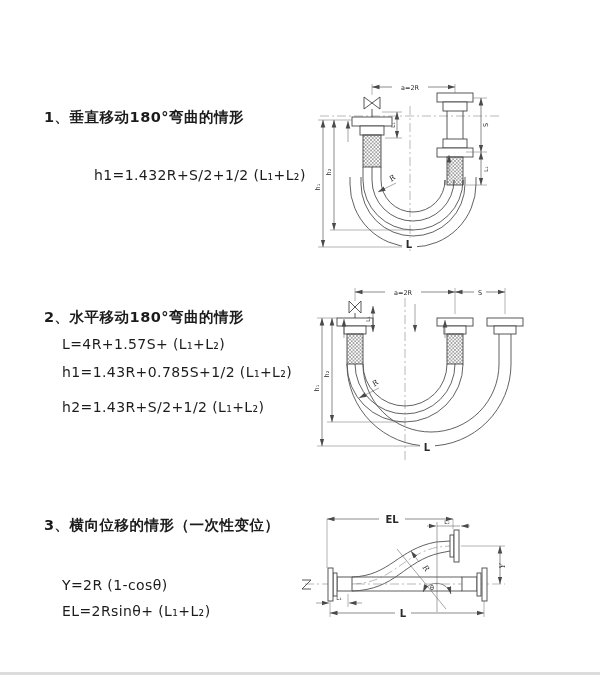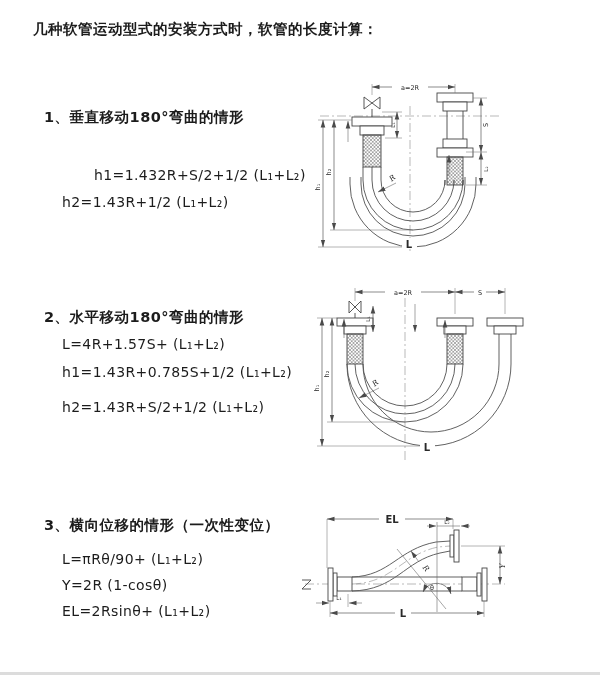--- a/index.html
+++ b/index.html
@@ -22,25 +22,23 @@
   .dtb{font-family:"DejaVu Sans",sans-serif;font-size:10px;font-weight:bold;fill:#2a2a2a;}
   .dti{font-family:"DejaVu Serif",serif;font-style:italic;font-size:7.5px;fill:#2a2a2a;}
   .wbg{fill:#fff;stroke:none;}
   .page-edge{position:absolute;left:0;bottom:0;width:600px;height:3px;background:#dcdcdc;}
 </style>
 </head>
 <body>
 
 <div class="page">
 
-  <div class="title">几种软管运动型式的安装方式时，软管的长度计算：</div>
 
   <div class="heading" style="top:108px;">1、垂直移动180°弯曲的情形</div>
   <div class="formula" style="top:167px;margin-left:32px;">h1=1.432R+S/2+1/2 (L₁+L₂)</div>
-  <div class="formula" style="top:194px;">h2=1.43R+1/2 (L₁+L₂)</div>
 
   <svg style="left:308px;top:70px;" width="232" height="188" viewBox="308 70 232 188">
     <defs>
       <marker id="ah1" markerWidth="8" markerHeight="6" refX="7.5" refY="3" orient="auto-start-reverse" markerUnits="userSpaceOnUse">
         <path d="M0,0.7 L7.5,3 L0,5.3 Z" fill="#4a4a4a"></path>
       </marker>
       <pattern id="hatch1" width="3.5" height="3.5" patternUnits="userSpaceOnUse">
         <path d="M0,3.5 L3.5,0 M0,0 L3.5,3.5" stroke="#8a8a8a" stroke-width="0.7"></path>
       </pattern>
     </defs>
@@ -181,21 +179,20 @@
       <path class="thin" d="M379,388 L359,398" marker-end="url(#ah2)"></path>
       <text class="dti" transform="rotate(-40 377 385)" x="377" y="385" text-anchor="middle">R</text>
     </g>
     <g>
       <rect class="wbg" x="420" y="441" width="15" height="11"></rect>
       <text class="dtb" x="427" y="451" text-anchor="middle">L</text>
     </g>
   </svg>
 
   <div class="heading" style="top:516px;">3、横向位移的情形（一次性变位）</div>
-  <div class="formula" style="top:551px;">L=πRθ/90+ (L₁+L₂)</div>
   <div class="formula" style="top:577px;">Y=2R (1-cosθ)</div>
   <div class="formula" style="top:603px;">EL=2Rsinθ+ (L₁+L₂)</div>
 
   <svg style="left:298px;top:505px;" width="265" height="145" viewBox="298 505 265 145">
     <defs>
       <marker id="ah3" markerWidth="8" markerHeight="6" refX="7.5" refY="3" orient="auto-start-reverse" markerUnits="userSpaceOnUse">
         <path d="M0,0.7 L7.5,3 L0,5.3 Z" fill="#4a4a4a"></path>
       </marker>
     </defs>
     <g>

